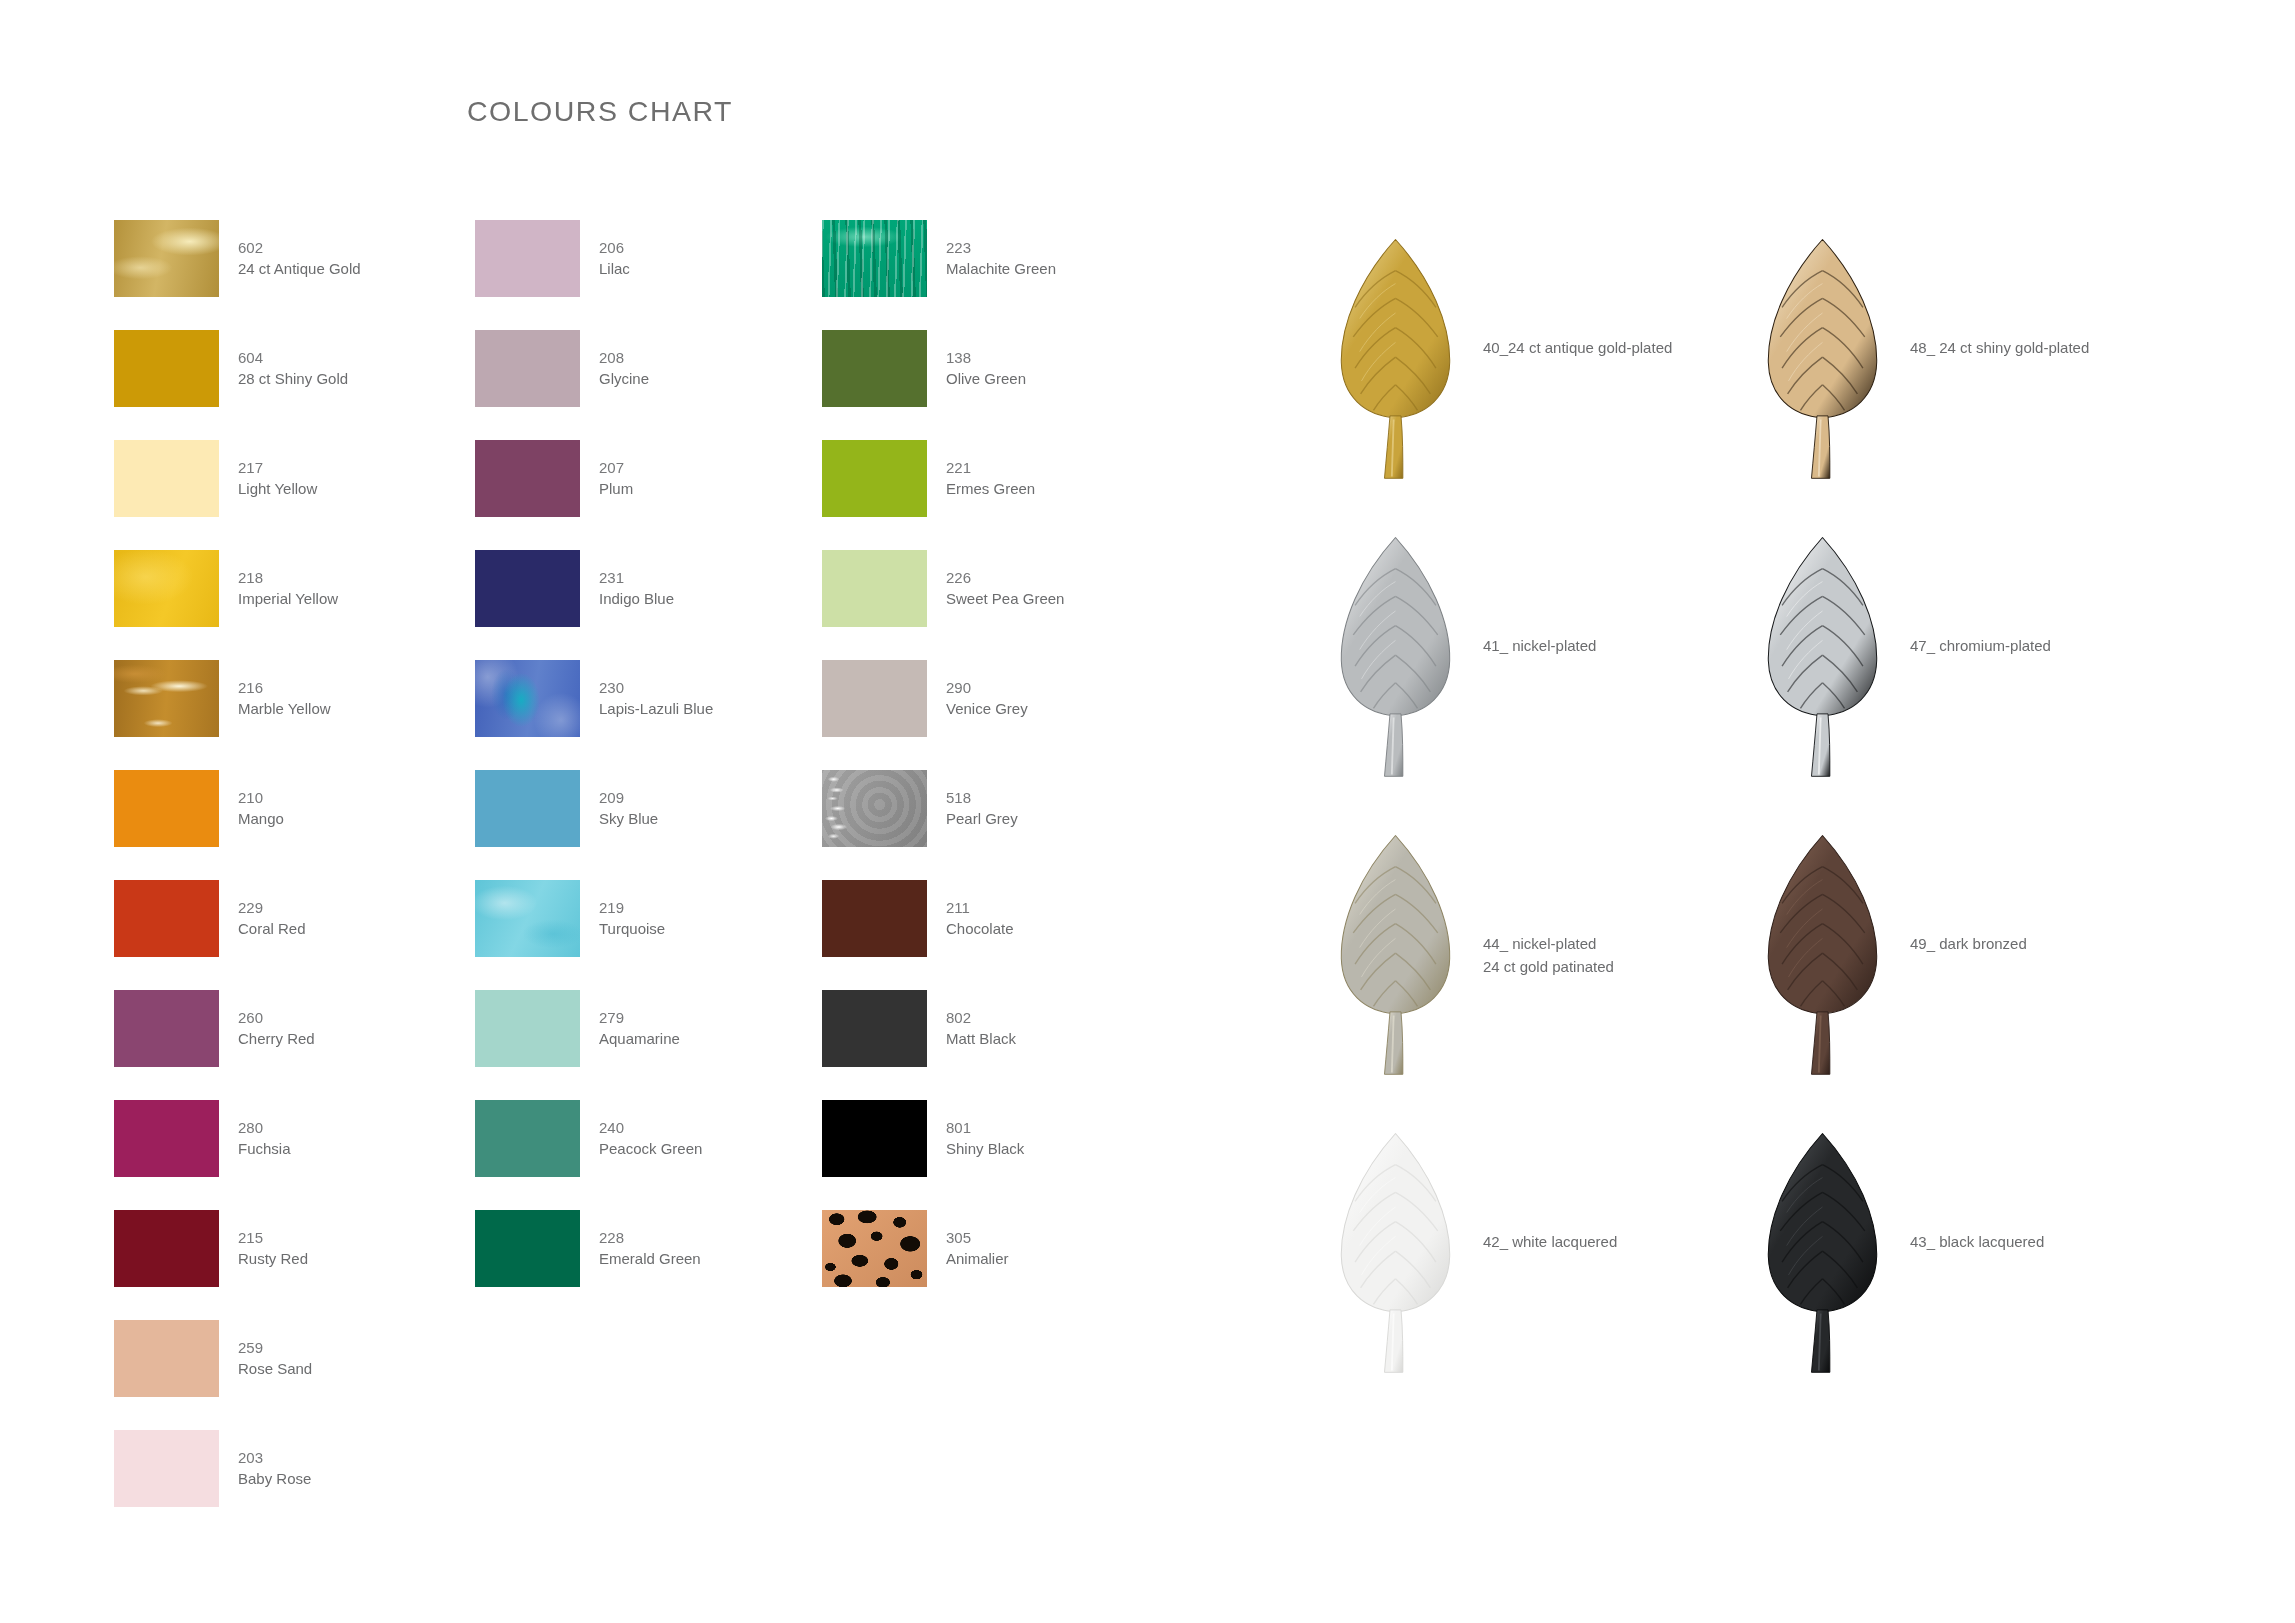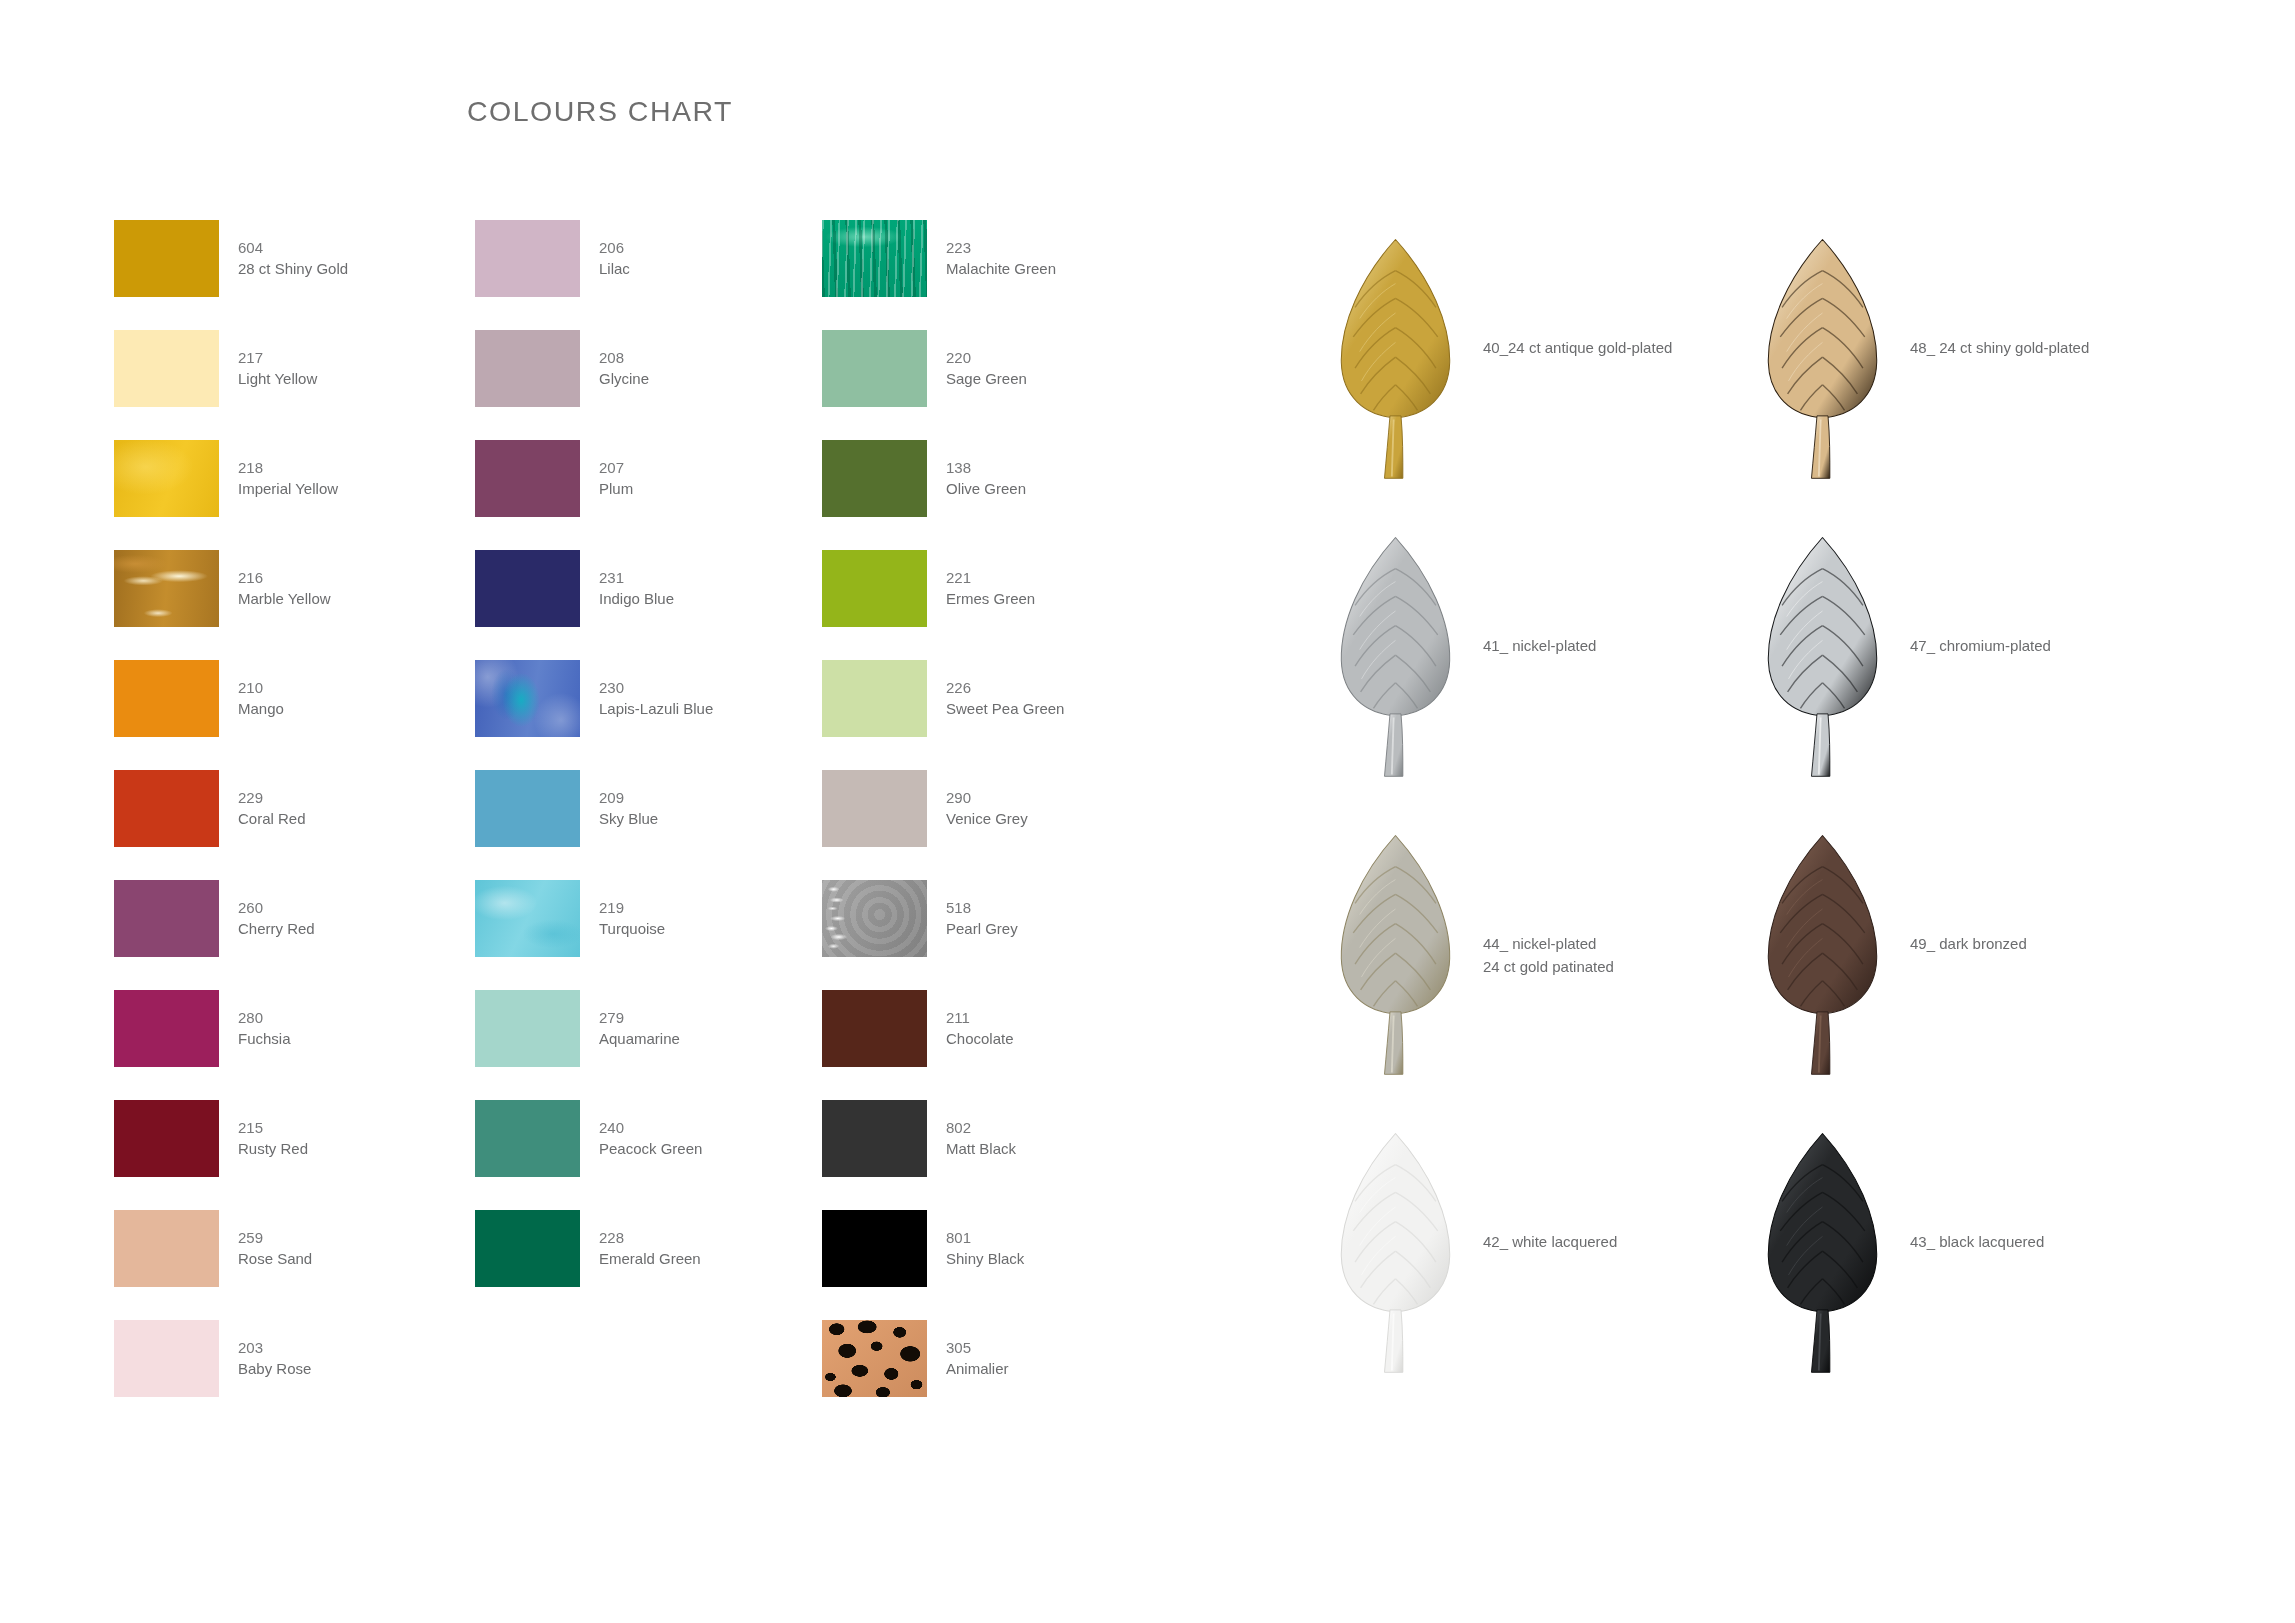--- a/index.html
+++ b/index.html
@@ -116,20 +116,27 @@
   svg.leaf { display: block; width: 147px; height: 248px; }
 </style>
 </head>
 <body>
 
 <section id="colours-chart">
   <h1 class="heading" id="colours-heading">COLOURS CHART</h1>
 
   <div class="swatch-col" id="swatch-col-1">
       <div class="swatch-row">
+        <div class="swatch-chip" style="background:#c4a24a;background-image:radial-gradient(ellipse 55px 20px at 72% 28%, rgba(255,248,205,.85), rgba(255,248,205,0) 70%),radial-gradient(ellipse 46px 16.5px at 25% 62%, rgba(255,245,200,.55), rgba(255,245,200,0) 70%),linear-gradient(100deg, rgba(150,115,30,.35), rgba(255,240,180,.25) 45%, rgba(140,108,26,.35));"></div>
+        <div class="swatch-text">
+          <span class="swatch-code">602</span>
+          <span class="swatch-name">24 ct Antique Gold</span>
+        </div>
+      </div>
+      <div class="swatch-row">
         <div class="swatch-chip" style="background:#cc9a06;"></div>
         <div class="swatch-text">
           <span class="swatch-code">604</span>
           <span class="swatch-name">28 ct Shiny Gold</span>
         </div>
       </div>
       <div class="swatch-row">
         <div class="swatch-chip" style="background:#fdeab4;"></div>
         <div class="swatch-text">
           <span class="swatch-code">217</span>
@@ -271,27 +278,20 @@
           <span class="swatch-name">Emerald Green</span>
         </div>
       </div>
     </div>
   <div class="swatch-col" id="swatch-col-3">
       <div class="swatch-row">
         <div class="swatch-chip" style="background:#00a878;background-image:repeating-linear-gradient(92deg, rgba(255,255,255,.30) 0 1.8px, rgba(255,255,255,0) 1.8px 8.3px),repeating-linear-gradient(88deg, rgba(0,90,60,.40) 0 2.8px, rgba(0,90,60,0) 2.8px 13px),radial-gradient(ellipse 55px 14.7px at 40% 22%, rgba(190,255,230,.55), rgba(190,255,230,0) 70%),linear-gradient(180deg, rgba(0,160,120,.25), rgba(0,120,90,.35));"></div>
         <div class="swatch-text">
           <span class="swatch-code">223</span>
           <span class="swatch-name">Malachite Green</span>
-        </div>
-      </div>
-      <div class="swatch-row">
-        <div class="swatch-chip" style="background:#8fbfa1;"></div>
-        <div class="swatch-text">
-          <span class="swatch-code">220</span>
-          <span class="swatch-name">Sage Green</span>
         </div>
       </div>
       <div class="swatch-row">
         <div class="swatch-chip" style="background:#55702e;"></div>
         <div class="swatch-text">
           <span class="swatch-code">138</span>
           <span class="swatch-name">Olive Green</span>
         </div>
       </div>
       <div class="swatch-row">

